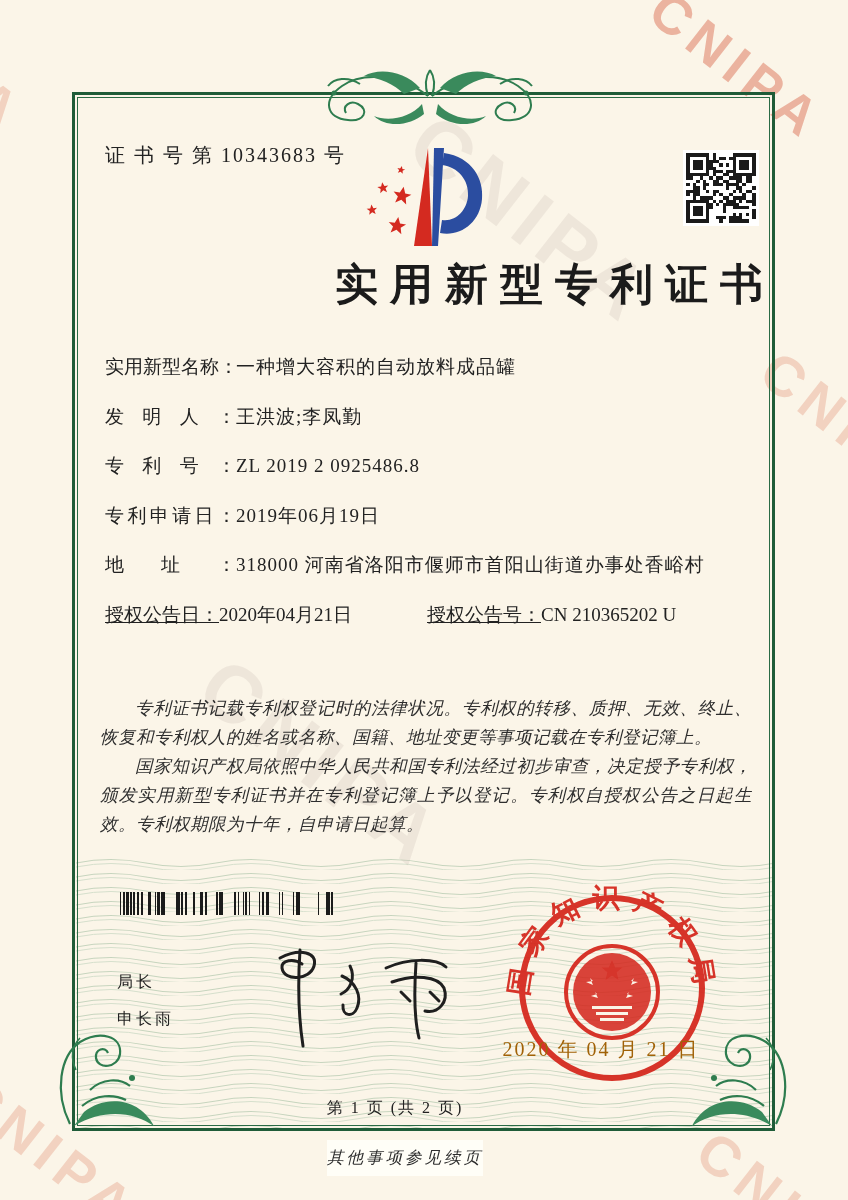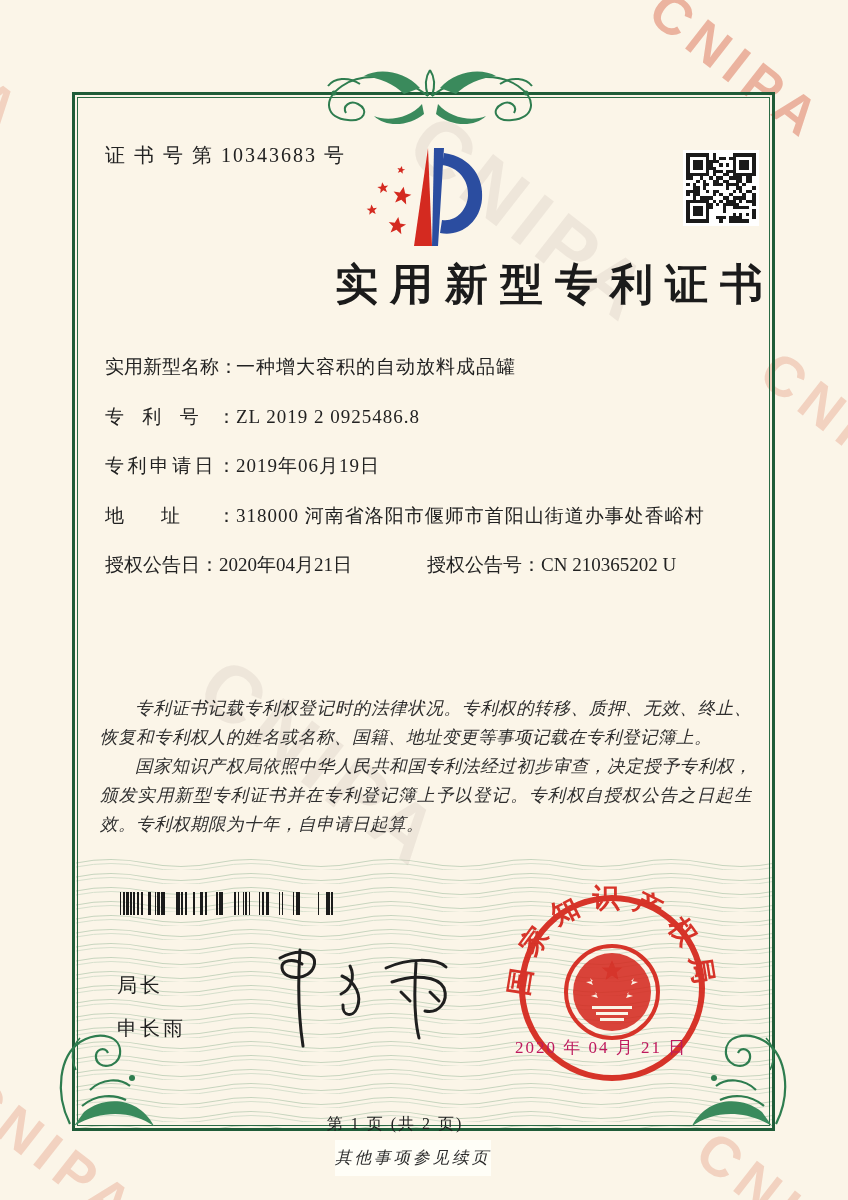--- a/index.html
+++ b/index.html
@@ -33,44 +33,44 @@
     position:absolute;left:72px;top:256px;width:703px;text-align:right;z-index:4;
     font-size:43px;font-weight:bold;letter-spacing:12px;color:#1b1b1b;
   }
   .fields{position:absolute;left:105px;top:352px;width:650px;z-index:4;font-size:19px;}
   .frow{height:49.5px;line-height:30px;white-space:nowrap;}
   .flabel{
     display:inline-block;width:131px;text-align:justify;text-align-last:justify;
     vertical-align:top;
   }
   .fvalue{letter-spacing:1px;}
-  .grant .flabel2{display:inline-block;}
+  .grant .flabel2{display:inline-block;text-decoration:underline;}
   .grant .sep{display:inline-block;width:75px;}
   .body-text{
     position:absolute;left:100px;top:694px;width:652px;z-index:4;
     font-size:17.5px;font-style:italic;line-height:29px;letter-spacing:.5px;color:#2e2e2e;
   }
   .body-text p{margin:0;text-indent:2em;text-align:justify;}
   .barcode{position:absolute;left:120px;top:892px;z-index:4;}
-  .sig-block{position:absolute;left:117px;top:972px;z-index:4;font-size:20px;letter-spacing:3px;font-family:Liberation Serif, serif;}
+  .sig-block{position:absolute;left:117px;top:972px;z-index:4;font-size:16px;letter-spacing:3px;font-family:Liberation Serif, serif;}
   .sig-block div{margin-bottom:16px;}
   .signature{position:absolute;left:238px;top:936px;z-index:5;}
   .seal{position:absolute;left:492px;top:868px;z-index:5;opacity:.94;}
   .seal-date{
     position:absolute;left:601px;top:1036px;transform:translateX(-50%);z-index:6;
-    font-size:17px;letter-spacing:2px;color:#be185d;white-space:nowrap;
+    font-size:20px;letter-spacing:2px;color:#a16207;white-space:nowrap;
   }
   .page-no{
     position:absolute;left:395px;top:1098px;transform:translateX(-50%);z-index:4;
-    font-size:16px;letter-spacing:2px;margin-top:16px;
+    font-size:16px;letter-spacing:2px;
   }
   .footer-note{
     position:absolute;left:405px;top:1140px;transform:translateX(-50%);z-index:4;
     background:#fffef7;padding:7px 0;font-size:16.5px;font-style:italic;
-    letter-spacing:3px;color:#2e2e2e;white-space:nowrap;margin-left:8px;
+    letter-spacing:3px;color:#2e2e2e;white-space:nowrap;
   }
   .ornament{position:absolute;z-index:3;pointer-events:none;}
   .orn-top{left:300px;top:66px;}
   .orn-bl{left:46px;top:1020px;}
   .orn-br{left:680px;top:1020px;}
 </style>
 </head>
 <body>
 
 <div class="page">
@@ -300,20 +300,23 @@
       </g>
   </svg>
 
   <div class="title">实用新型专利证书</div>
 
   <div class="fields">
     <div class="frow">
       <span class="flabel">实用新型名称：</span><span class="fvalue">一种增大容积的自动放料成品罐</span>
     </div>
     <div class="frow">
+      <span class="flabel">发明人：</span><span class="fvalue">王洪波;李凤勤</span>
+    </div>
+    <div class="frow">
       <span class="flabel">专利号：</span><span class="fvalue">ZL 2019 2 0925486.8</span>
     </div>
     <div class="frow">
       <span class="flabel">专利申请日：</span><span class="fvalue">2019年06月19日</span>
     </div>
     <div class="frow">
       <span class="flabel">地址：</span><span class="fvalue">318000 河南省洛阳市偃师市首阳山街道办事处香峪村</span>
     </div>
     <div class="frow grant">
       <span class="flabel2">授权公告日：</span><span>2020年04月21日</span><span class="sep"></span><span class="flabel2">授权公告号：</span><span>CN 210365202 U</span>

